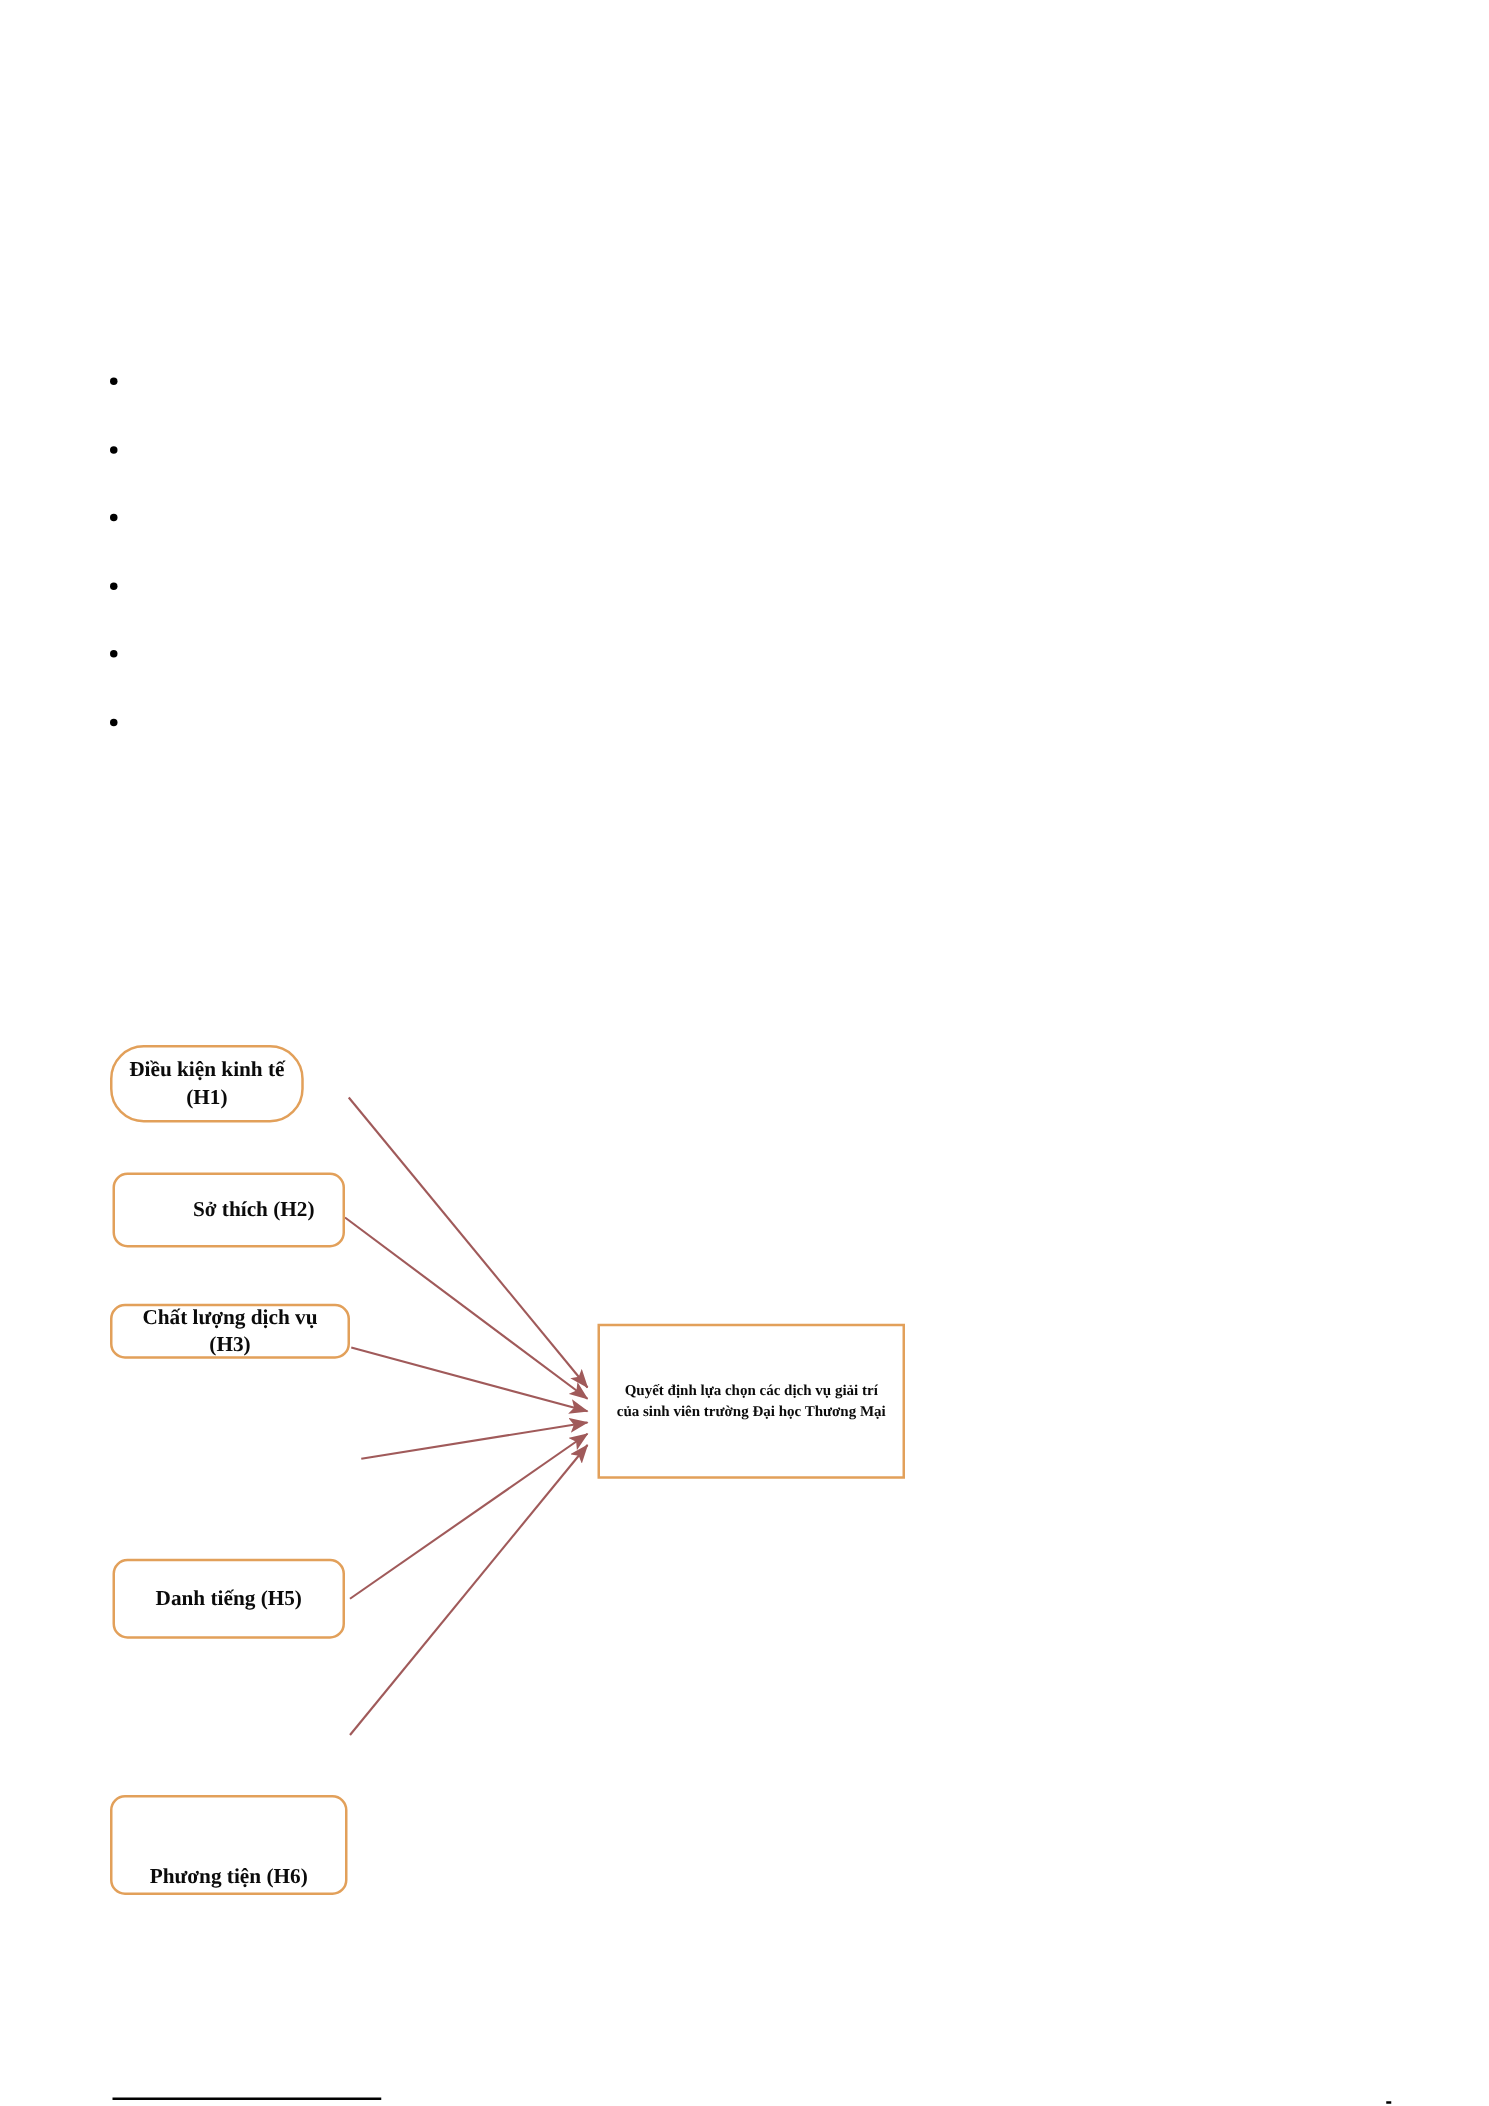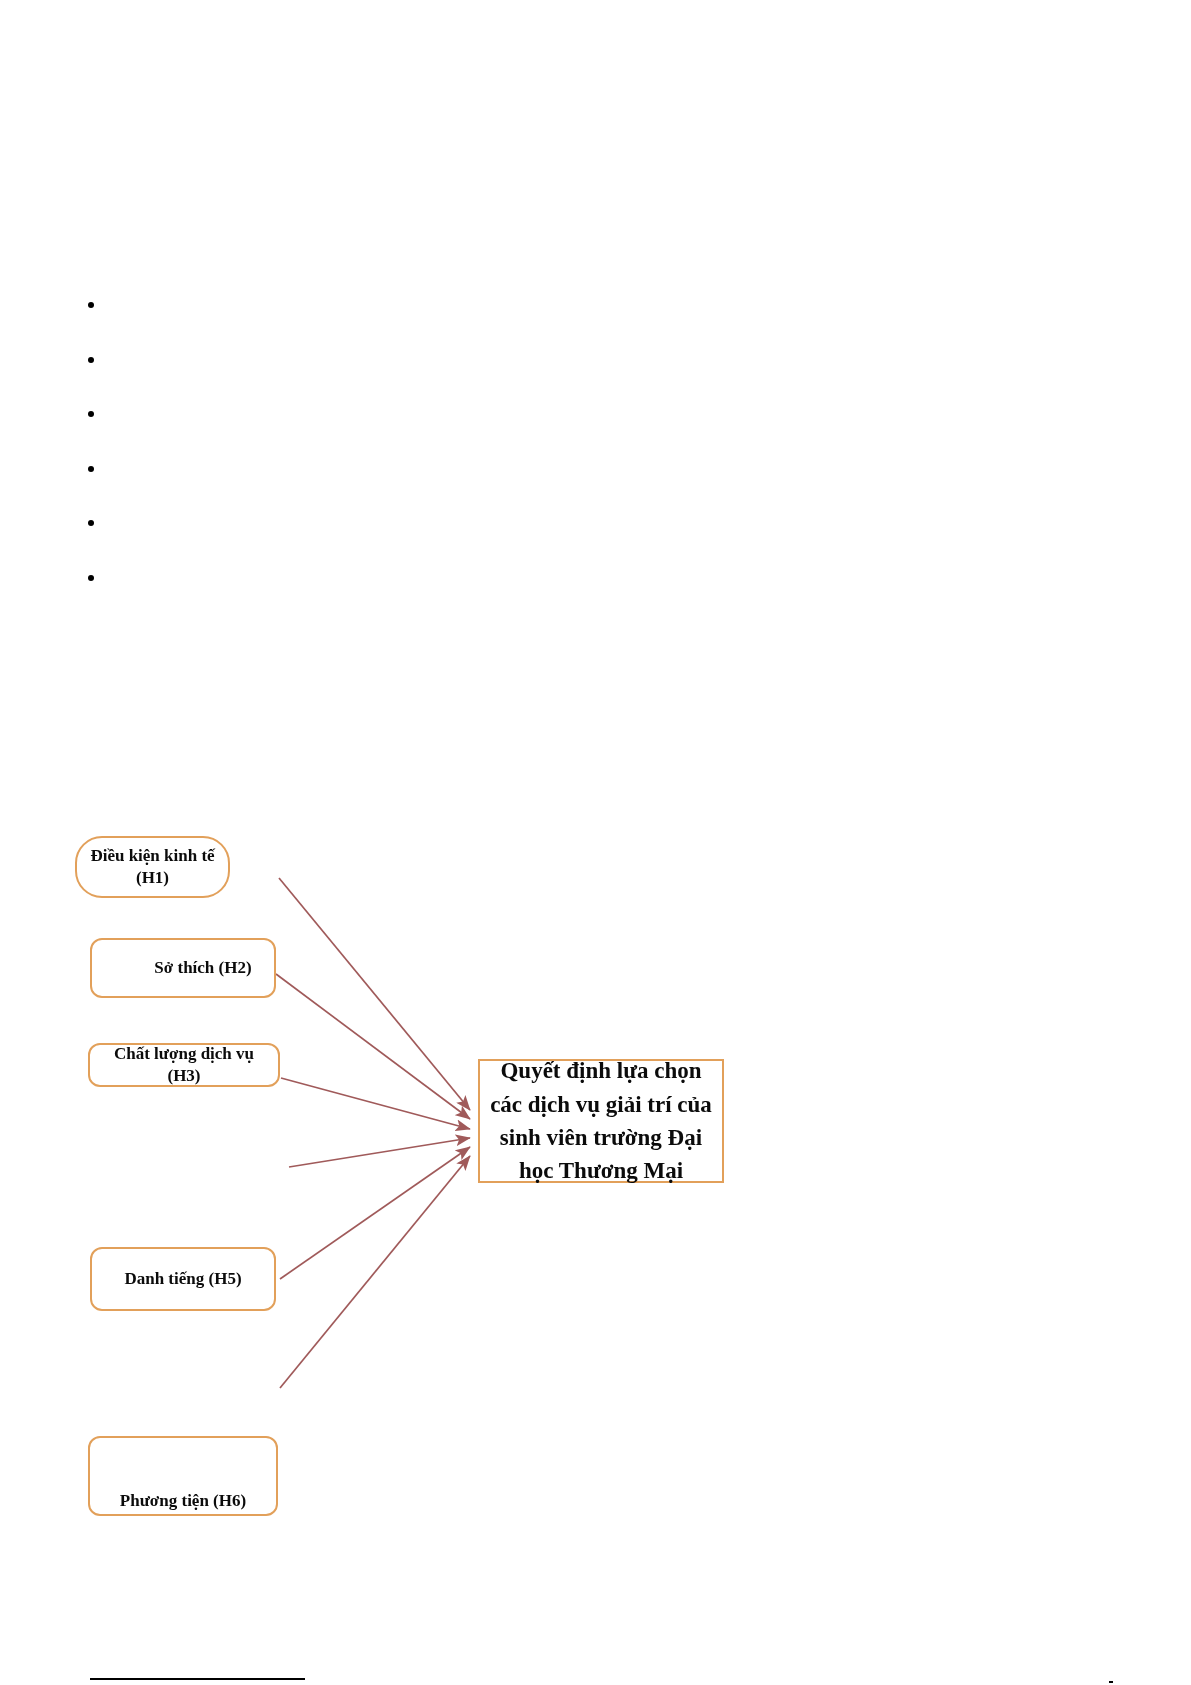--- a/index.html
+++ b/index.html
@@ -87,21 +87,21 @@
     line-height: 1.28;
     color: #0b0b0b;
     padding: 2px 8px;
     pointer-events: auto;
   }
   .node.factor {
     border-radius: 12px;
   }
   .node.outcome {
     border-radius: 0px;
-    font-size: 23px;
+    font-size: 12px;
     line-height: 1.45;
     padding: 6px 10px;
   }
 
   
   #footer {
     position: absolute;
     left: 0;
     bottom: 0;
     width: 1191px;
@@ -178,21 +178,21 @@
       <g stroke="#A05A5A" stroke-width="1.7" fill="none" marker-end="url(#arrowhead)">
         <line x1="279" y1="878" x2="470" y2="1110"></line>
         <line x1="276" y1="974" x2="470" y2="1119"></line>
         <line x1="281" y1="1078" x2="470" y2="1129"></line>
         <line x1="289" y1="1167" x2="470" y2="1138"></line>
         <line x1="280" y1="1279" x2="470" y2="1147"></line>
         <line x1="280" y1="1388" x2="470" y2="1156"></line>
       </g>
     </svg>
 
-    <div class="node factor" style="left:75px; top:836px; width:155px; height:62px;border-radius:27px;">
+    <div class="node factor" style="left:88px; top:836px; width:155px; height:62px;border-radius:27px;">
       <span>Điều kiện kinh tế (H1)</span>
     </div>
 
     <div class="node factor" style="left:90px; top:938px; width:186px; height:60px;padding-left:48px;">
       <span>Sở thích (H2)</span>
     </div>
 
     <div class="node factor" style="left:88px; top:1043px; width:192px; height:44px;">
       <span>Chất lượng dịch vụ (H3)</span>
     </div>

